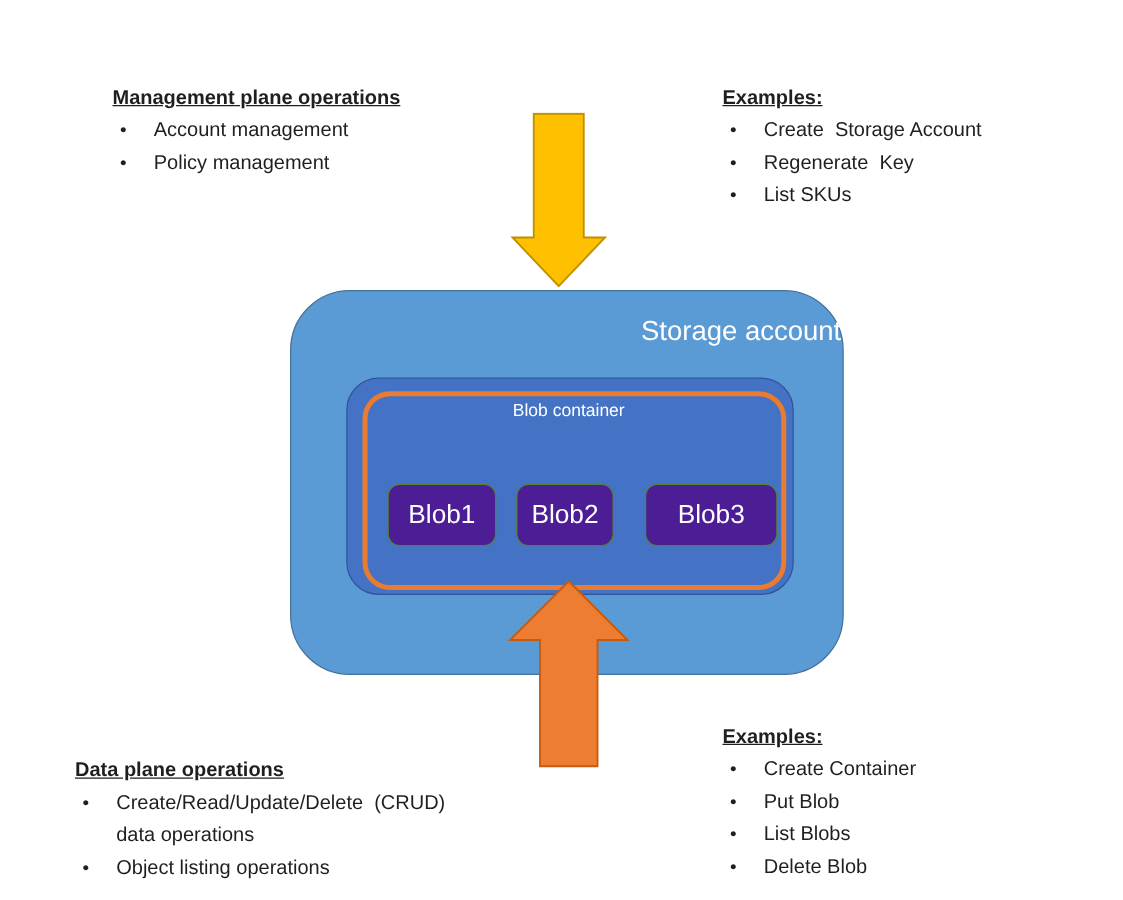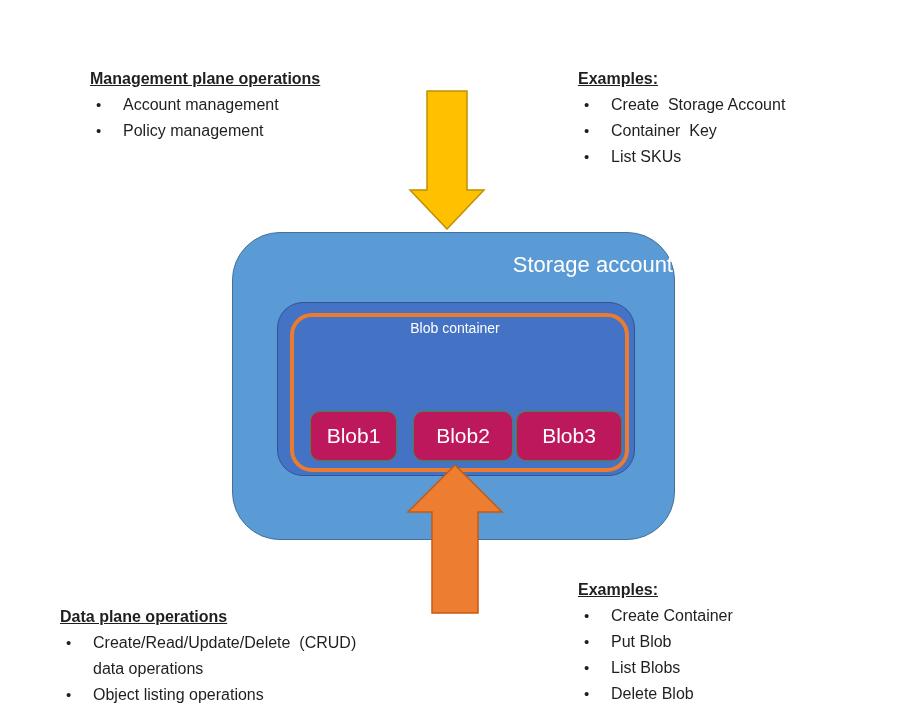--- a/index.html
+++ b/index.html
@@ -58,31 +58,30 @@
     border-radius: 22px;
     background: transparent;
   }
   #container-label {
     left: 277px; top: 320px; width: 356px;
     text-align: center;
     color: #ffffff; font-size: 14px;
   }
   .blob-chip {
     top: 387px; height: 50px;
-    background: #be185d;
+    background: #4c1d95;
     border: 1.5px solid #548235;
     border-radius: 10px;
     color: #ffffff;
     font-size: 21px;
     display: flex; align-items: center; justify-content: center;
     box-sizing: border-box;
-    margin-top: 24px;
   }
   #blob-1 { left: 310px; width: 87px; }
-  #blob-2 { left: 413px; width: 100px; }
+  #blob-2 { left: 413px; width: 78px; }
   #blob-3 { left: 516px; width: 106px; }
 
   
   #arrow-down-svg { left: 408px; top: 90px; }
   #arrow-up-svg   { left: 405px; top: 462px; }
 </style>
 </head>
 <body>
 
 <div class="abs text-block" id="block-mgmt">
@@ -90,21 +89,21 @@
   <ul class="tb-list">
     <li>Account management</li>
     <li>Policy management</li>
   </ul>
 </div>
 
 <div class="abs text-block" id="block-mgmt-ex">
   <div class="tb-title">Examples:</div>
   <ul class="tb-list">
     <li>Create  Storage Account</li>
-    <li>Container  Key</li>
+    <li>Regenerate  Key</li>
     <li>List SKUs</li>
   </ul>
 </div>
 
 <div class="abs text-block" id="block-data">
   <div class="tb-title">Data plane operations</div>
   <ul class="tb-list">
     <li>Create/Read/Update/Delete  (CRUD)
 data operations</li>
     <li>Object listing operations</li>

